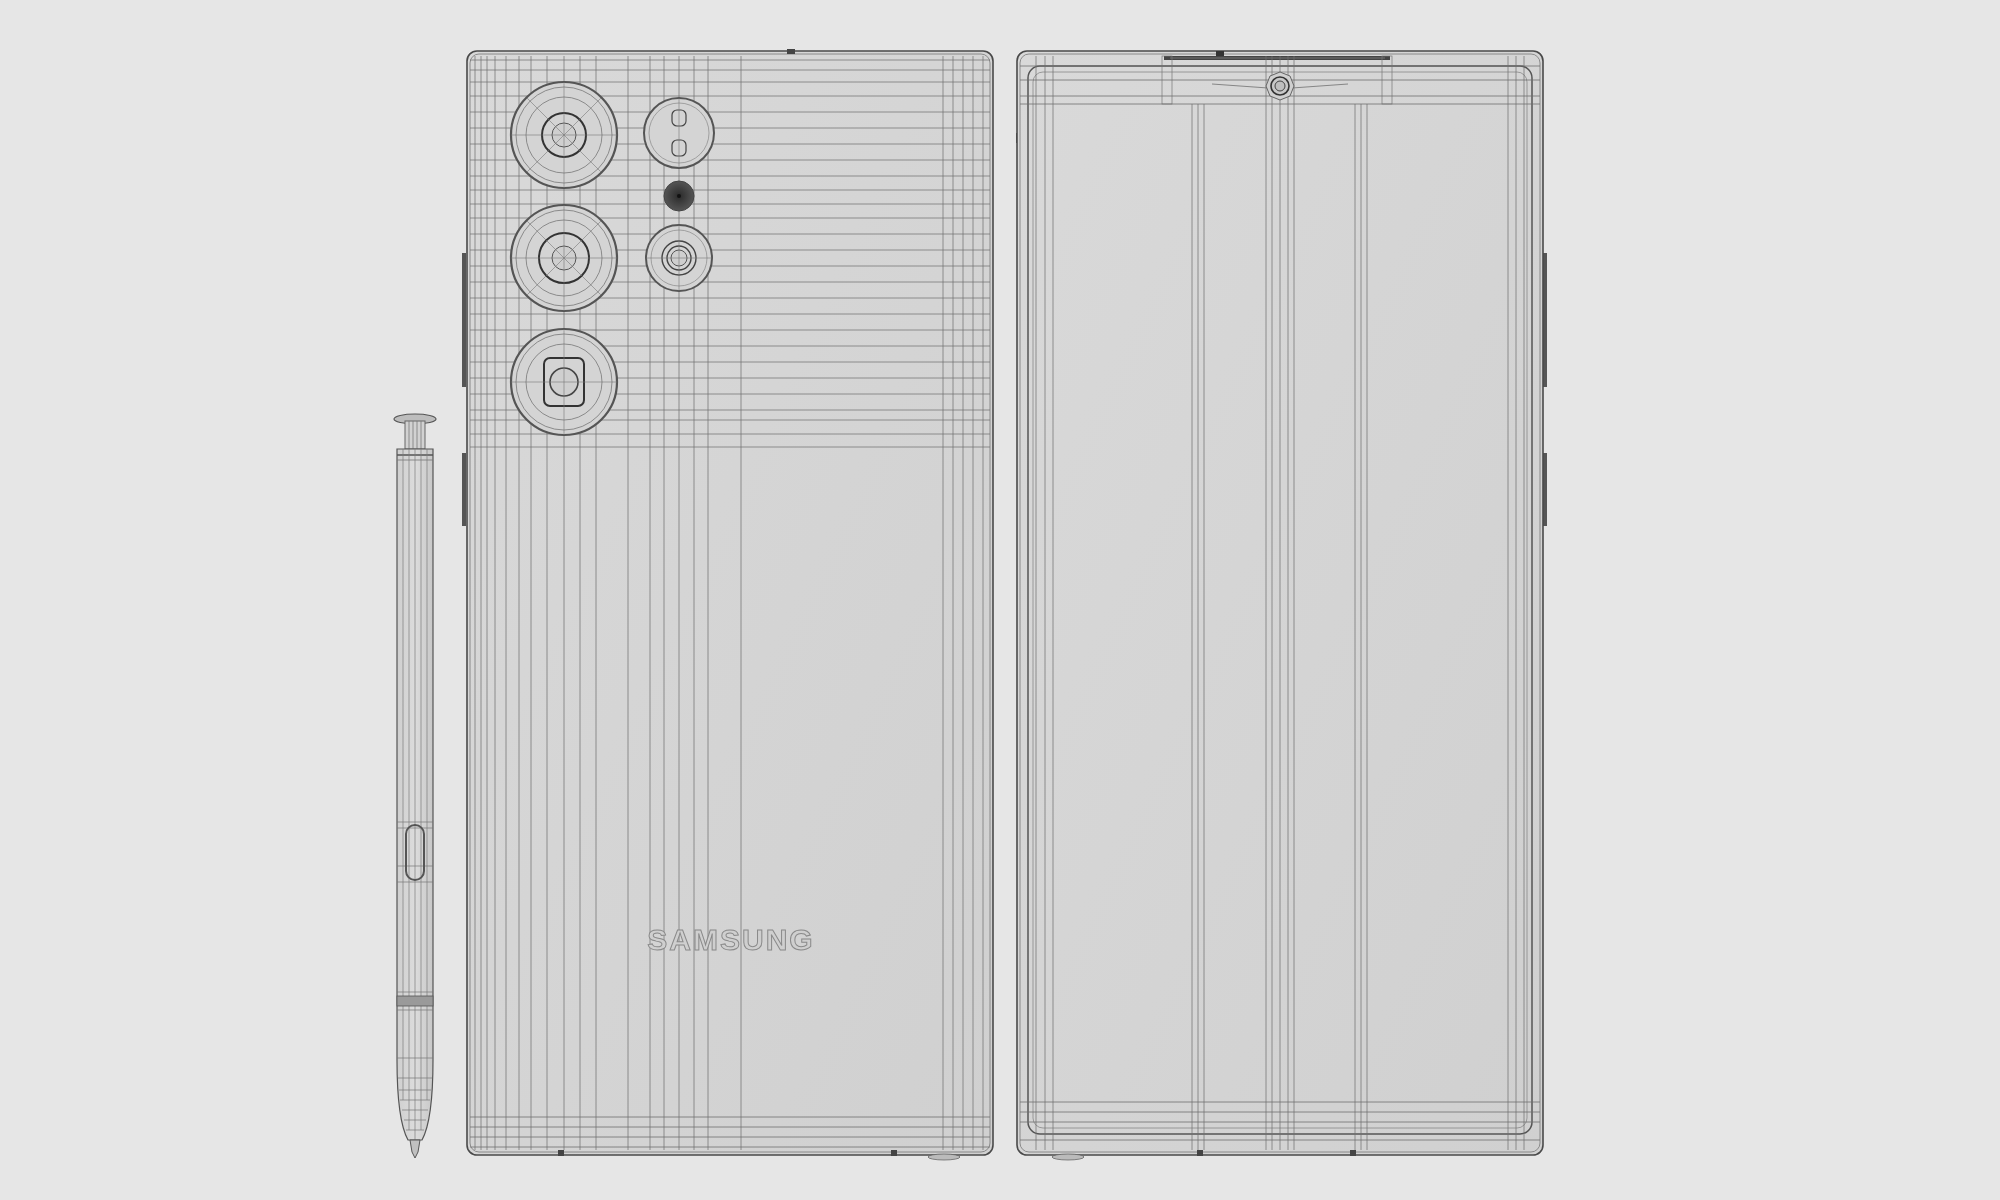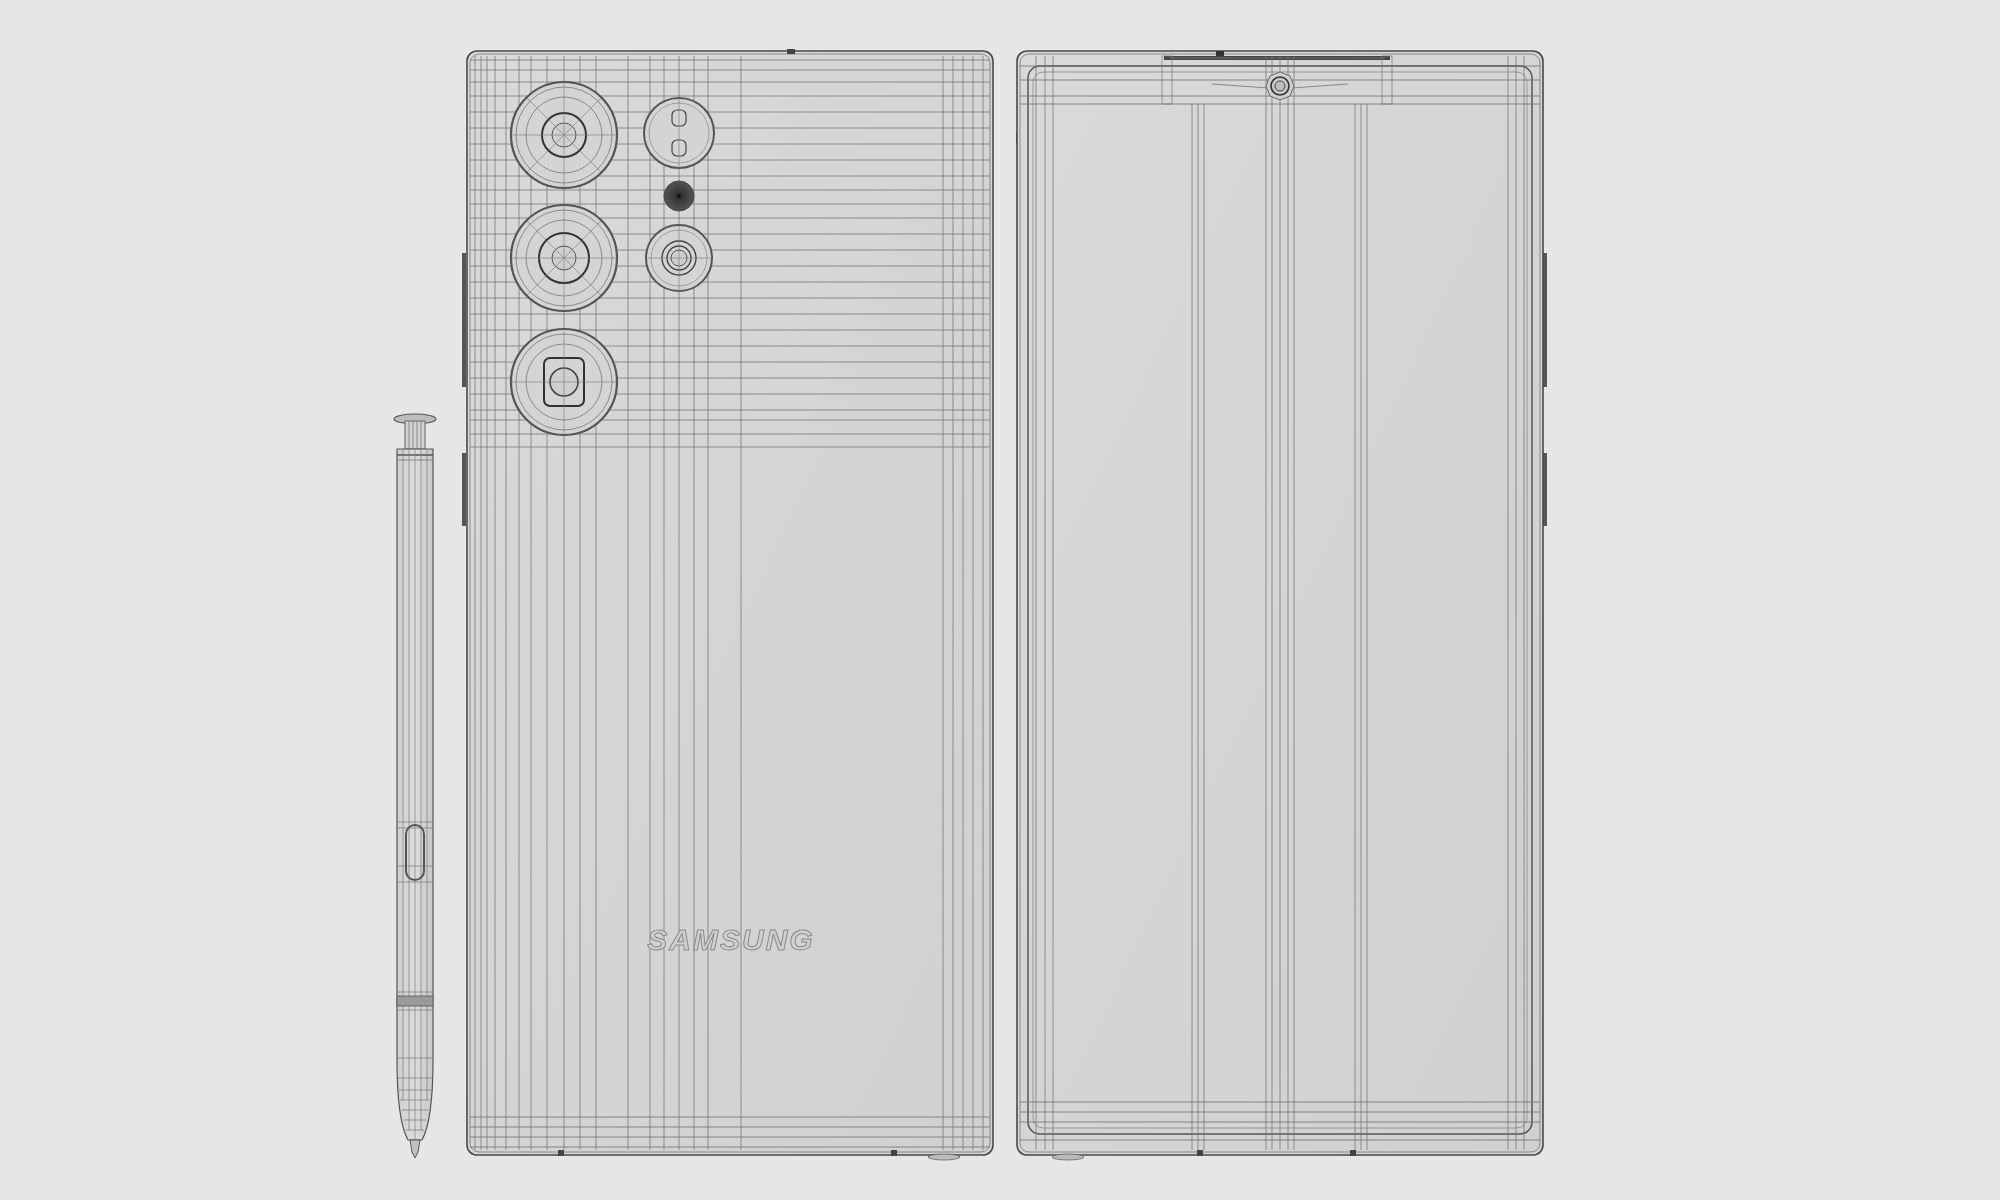--- a/index.html
+++ b/index.html
@@ -2,21 +2,21 @@
 <html><head>
 <meta charset="utf-8">
 <style>
   html, body { margin: 0; padding: 0; }
   body {
     width: 2000px; height: 1200px; overflow: hidden;
     background: #e6e6e6;
     font-family: "Liberation Sans", sans-serif;
     position: relative;
   }
-  .stage { position: absolute; inset: 0; font-style: italic; }
+  .stage { position: absolute; inset: 0; }
   svg { position: absolute; left: 0; top: 0; }
 </style>
 </head>
 <body>
 
 <div class="stage">
 
   <svg width="2000" height="1200" viewBox="0 0 2000 1200">
     <defs>
       <linearGradient id="bodyGrad" x1="0" y1="0" x2="1" y2="1">

